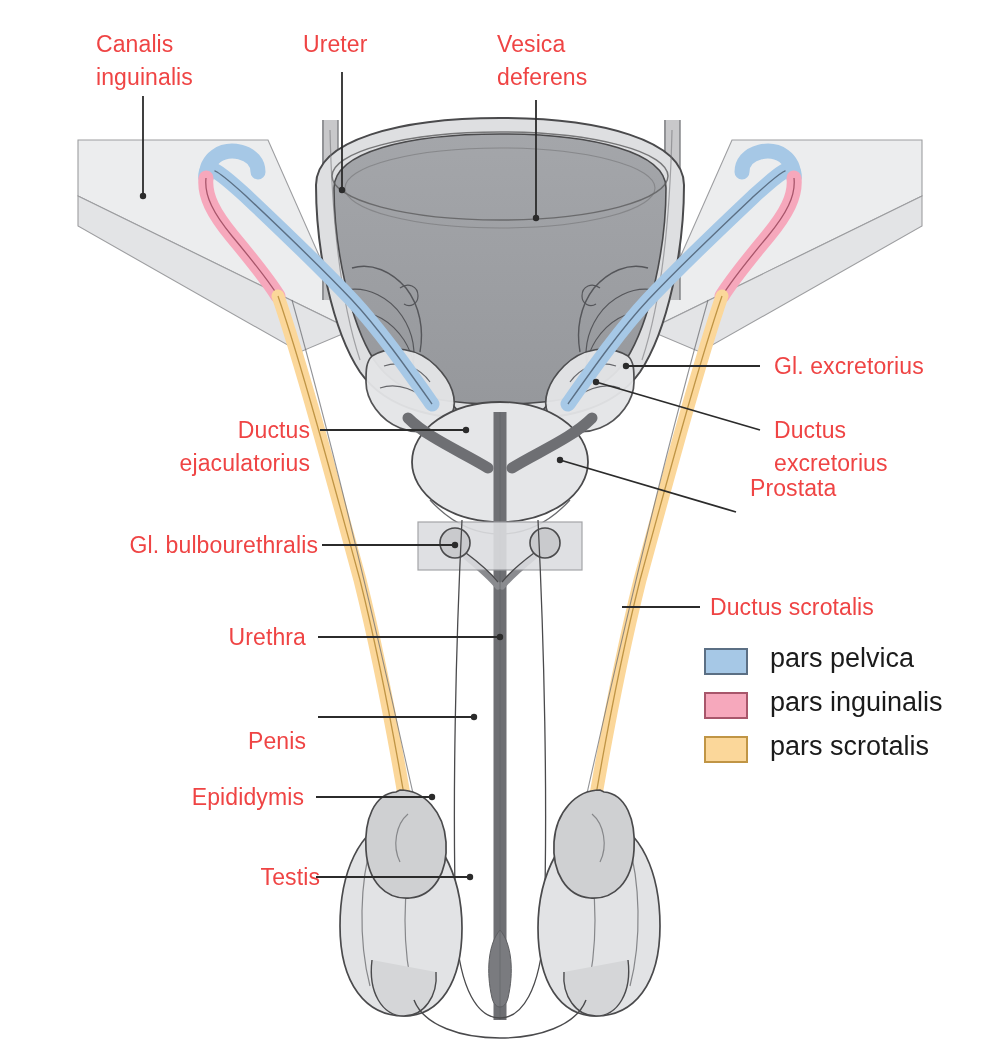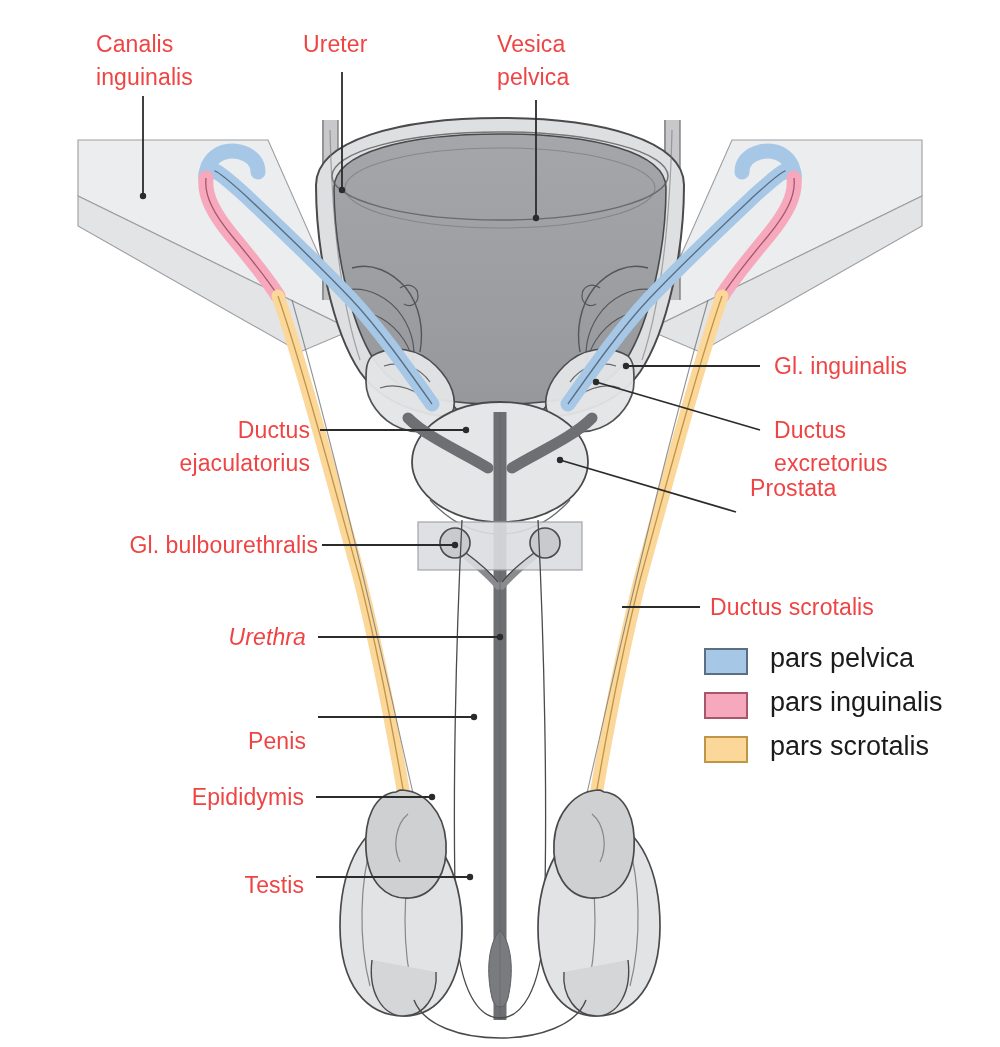--- a/index.html
+++ b/index.html
@@ -259,34 +259,34 @@
         <line x1="700" y1="607" x2="622" y2="607"></line>
       </g>
 
     </g>
   </svg>
 
   <div class="lbl" style="left:96px;top:28px;">Canalis
 inguinalis</div>
   <div class="lbl" style="left:303px;top:28px;">Ureter</div>
   <div class="lbl" style="left:497px;top:28px;">Vesica
-pelvica</div>
-
-  <div class="lbl" style="left:774px;top:350px;">Gl. inguinalis</div>
+deferens</div>
+
+  <div class="lbl" style="left:774px;top:350px;">Gl. excretorius</div>
   <div class="lbl" style="left:774px;top:414px;">Ductus
 excretorius</div>
   <div class="lbl" style="left:750px;top:472px;">Prostata</div>
 
   <div class="lbl rt-align" style="left:10px;top:414px;width:300px;">Ductus
 ejaculatorius</div>
   <div class="lbl rt-align" style="left:10px;top:529px;width:308px;">Gl. bulbourethralis</div>
-  <div class="lbl rt-align" style="left:10px;top:621px;width:296px;font-style:italic;">Urethra</div>
+  <div class="lbl rt-align" style="left:10px;top:621px;width:296px;">Urethra</div>
   <div class="lbl rt-align" style="left:10px;top:701px;width:296px;margin-top:24px;">Penis</div>
   <div class="lbl rt-align" style="left:10px;top:781px;width:294px;">Epididymis</div>
-  <div class="lbl rt-align" style="left:10px;top:861px;width:294px;margin-top:8px;">Testis</div>
+  <div class="lbl rt-align" style="left:26px;top:861px;width:294px;">Testis</div>
 
   <div class="lbl" style="left:710px;top:591px;">Ductus scrotalis</div>
 
   <div class="swatch" style="left:704px;top:648px;background:#a6c8e6;border-color:#5b6f84;"></div>
   <div class="legend-txt" style="left:770px;top:643px;">pars pelvica</div>
 
   <div class="swatch" style="left:704px;top:692px;background:#f6a8bc;border-color:#a8566b;"></div>
   <div class="legend-txt" style="left:770px;top:687px;">pars inguinalis</div>
 
   <div class="swatch" style="left:704px;top:736px;background:#fbd79a;border-color:#c09545;"></div>

